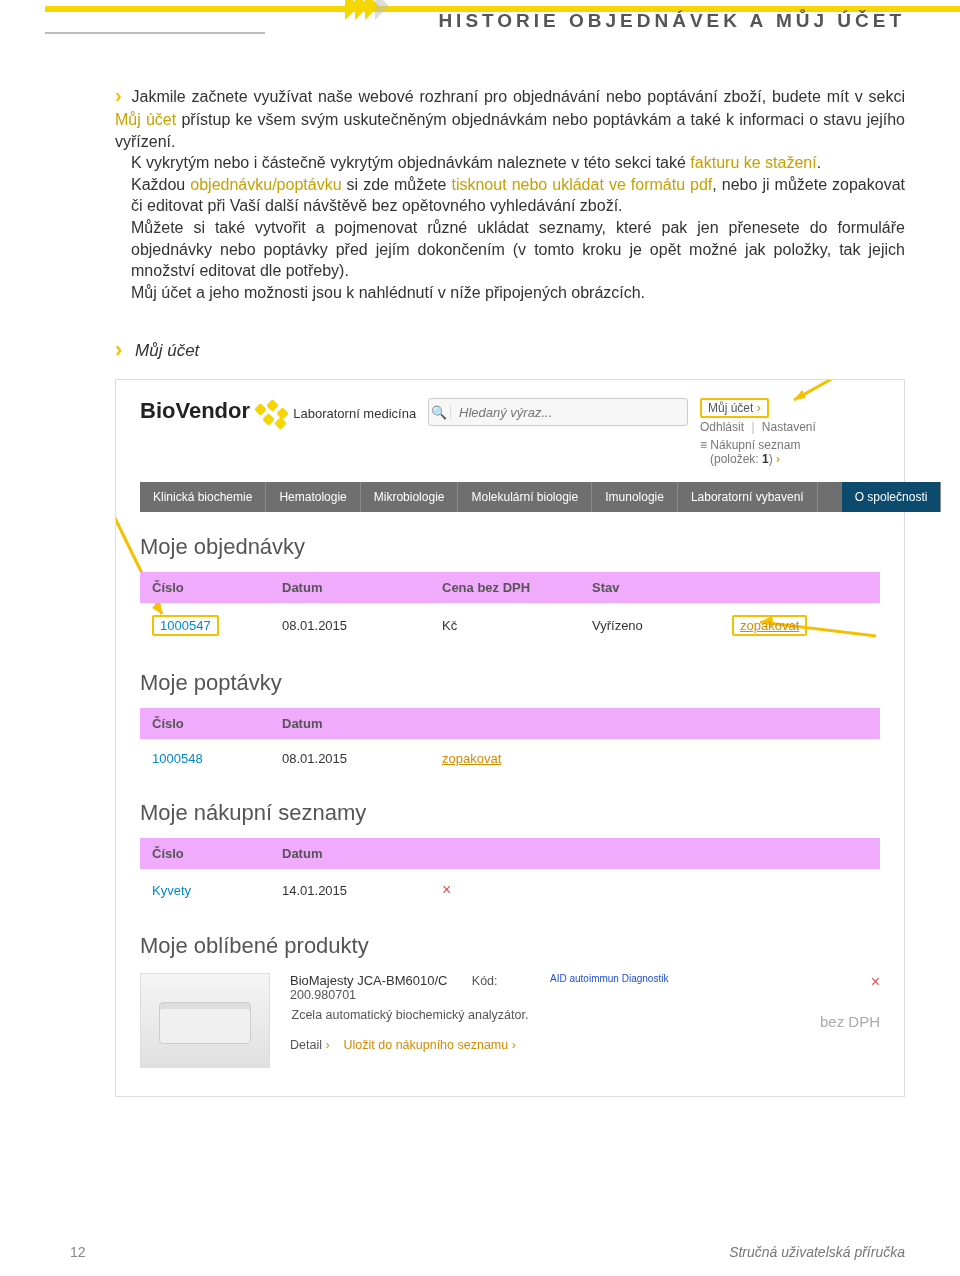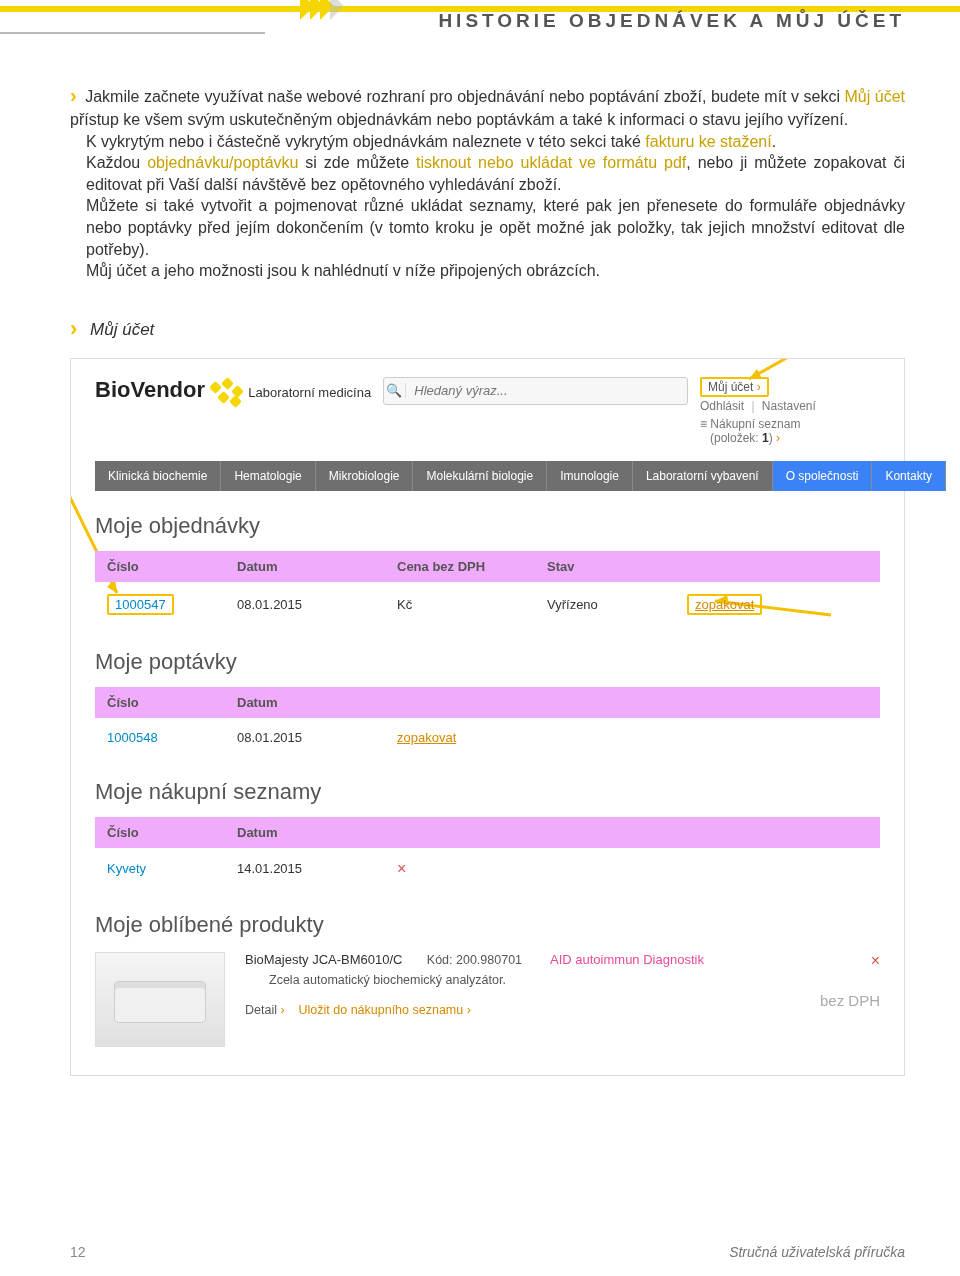--- a/index.html
+++ b/index.html
@@ -154,21 +154,21 @@
     display: flex;
     font-size: 12px;
     color: #fff;
     align-items: center;
   }
   .menu-bar div {
     padding: 8px 13px;
     border-right: 1px solid #8a8a8a;
     white-space: nowrap;
   }
-  .menu-bar div.light { background: #3b82f6; }
+  .menu-bar div.light { background: #0c4a6e; margin-left: 24px; }
   .section-h {
     font-size: 22px;
     color: #555;
     font-weight: 400;
     margin: 22px 0 12px 0;
   }
   .tbl-head {
     background: #f0abfc;
     display: flex;
     padding: 8px 12px;
@@ -213,21 +213,21 @@
     position:absolute; left:18px; top:28px;
     width:90px; height:40px;
     background:#f0f0f0;
     border:1px solid #ccc;
     border-radius:4px;
     box-shadow: inset 0 6px 0 #ddd;
   }
   .fav-main { flex: 1; font-size: 12.5px; color: #555; }
   .fav-main .title { color: #333; font-size: 13px; }
   .fav-main .kod { color: #555; }
-  .fav-brand { width: 190px; font-size: 13px; color: #ec4899; }
+  .fav-brand { width: 190px; font-size: 10px; color: #1d4ed8; }
   .fav-right { width: 120px; text-align: right; color: #aaa; font-size: 15px; }
   .fav-links { margin-top: 16px; color: #d58a00; font-size: 12.5px; }
   .fav-links .d { color: #555; }
   
   .arrow {
     stroke: #f5c000; stroke-width: 3; fill: none;
   }
   .arrow-head { fill: #f5c000; }
   svg.overlay {
     position: absolute; top: 0; left: 0;
@@ -238,21 +238,21 @@
     position: absolute;
     bottom: 16px; left: 0; right: 0;
     padding: 0 55px 0 70px;
     display: flex;
     justify-content: space-between;
     font-size: 14px;
     color: #888;
   }
   .footer .pn { color: #888; }
   .footer .guide { font-style: italic; color: #777; }
-  .page-wrap { position: relative; min-height: 1276px; }
+  .page-wrap { position: relative; min-height: 1276px; padding-left: 45px; }
 </style>
 </head>
 <body>
 
 <div class="page-wrap">
 <div class="page">
 
   <div class="top-rule-area">
     <div class="top-yellow"></div>
     <div class="chevrons">

